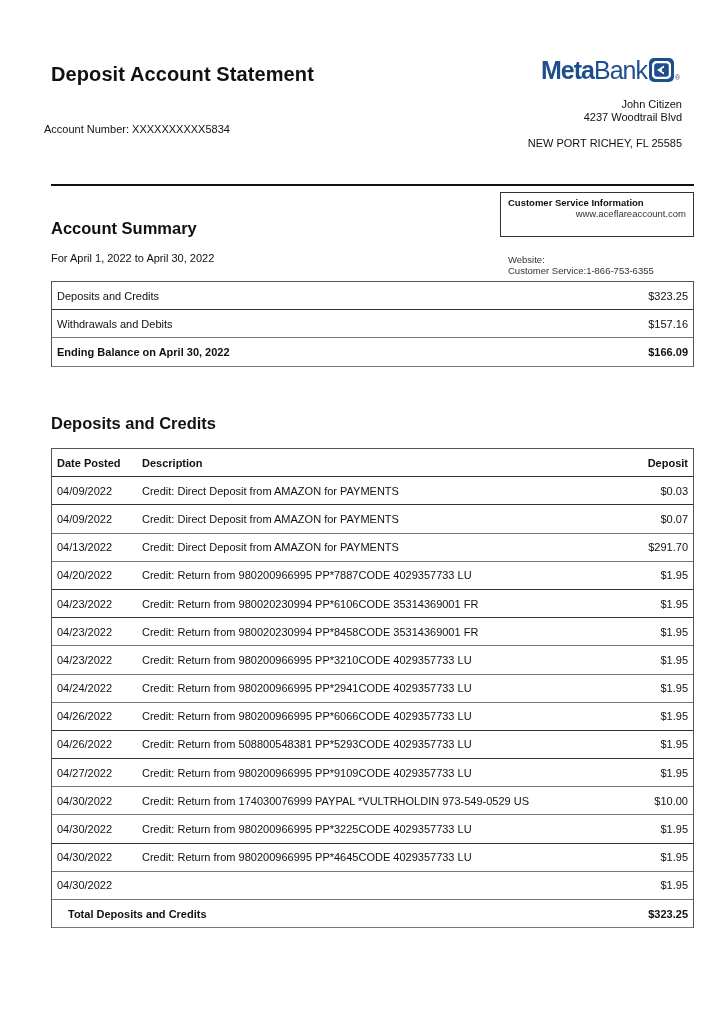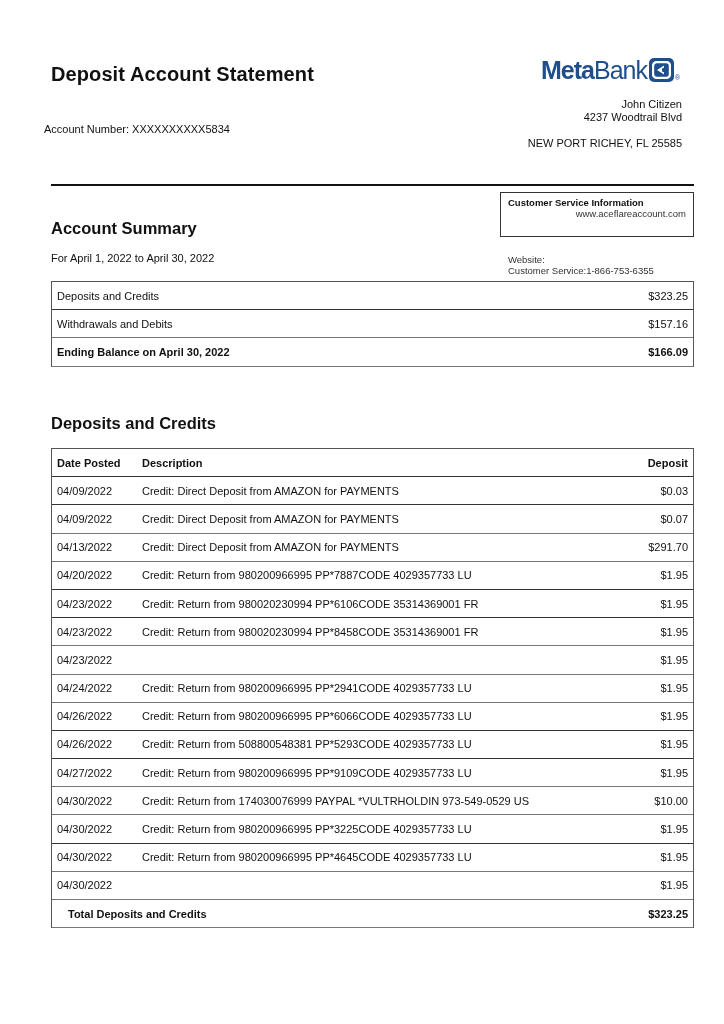--- a/index.html
+++ b/index.html
@@ -164,20 +164,21 @@
       <span class="c-desc">Credit: Return from 980020230994 PP*6106CODE 35314369001 FR</span>
       <span class="c-amt">$1.95</span>
     </div>
   <div class="row">
       <span class="c-date">04/23/2022</span>
       <span class="c-desc">Credit: Return from 980020230994 PP*8458CODE 35314369001 FR</span>
       <span class="c-amt">$1.95</span>
     </div>
   <div class="row">
       <span class="c-date">04/23/2022</span>
+      <span class="c-desc">Credit: Return from 980200966995 PP*3210CODE 4029357733 LU</span>
       <span class="c-amt">$1.95</span>
     </div>
   <div class="row">
       <span class="c-date">04/24/2022</span>
       <span class="c-desc">Credit: Return from 980200966995 PP*2941CODE 4029357733 LU</span>
       <span class="c-amt">$1.95</span>
     </div>
   <div class="row dark">
       <span class="c-date">04/26/2022</span>
       <span class="c-desc">Credit: Return from 980200966995 PP*6066CODE 4029357733 LU</span>

